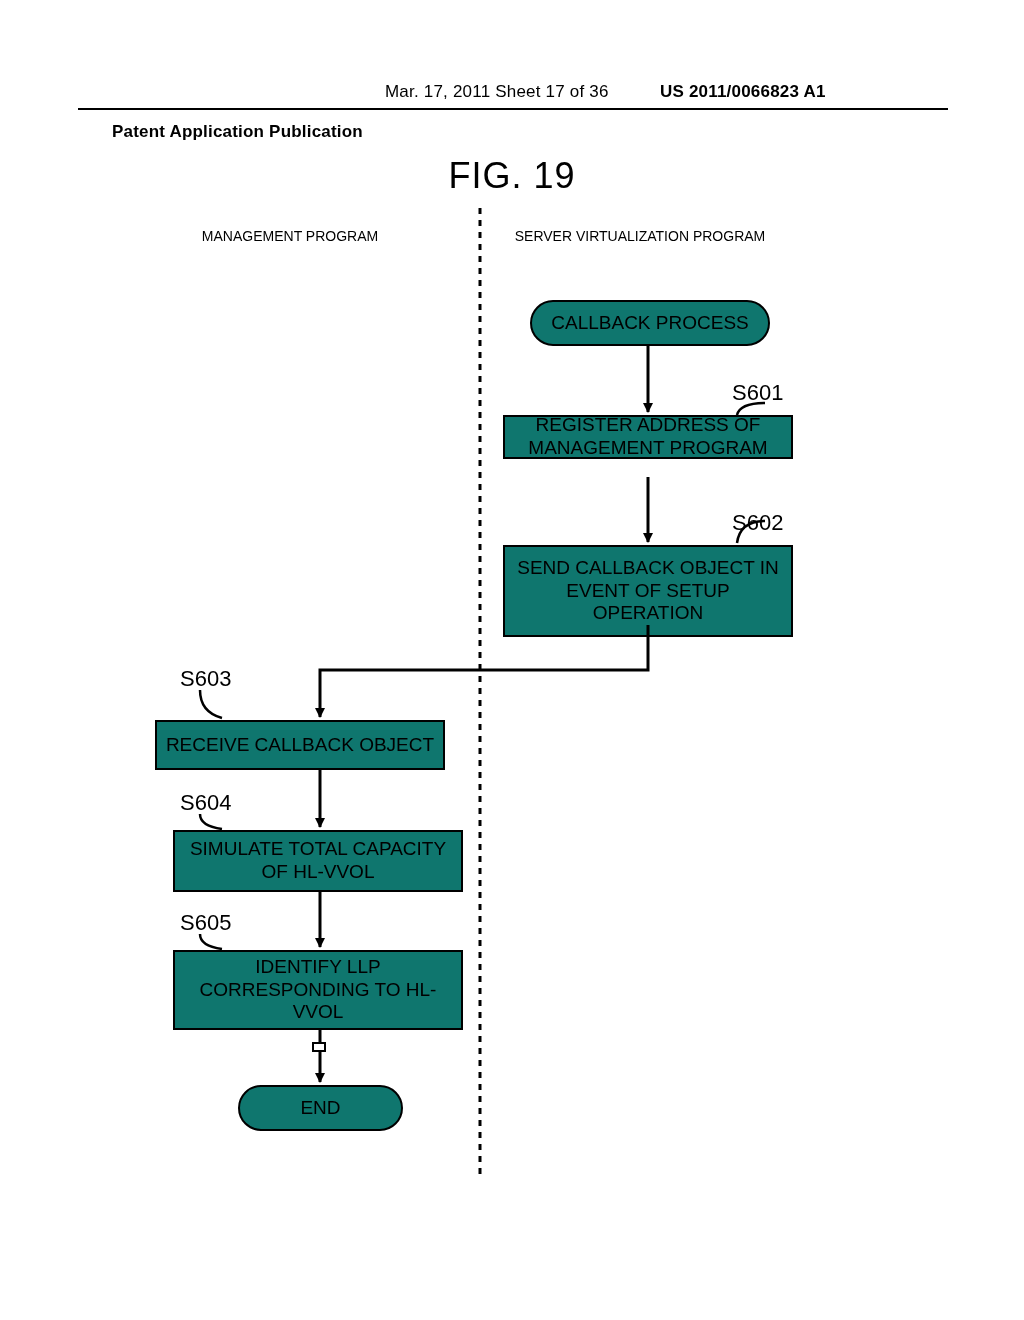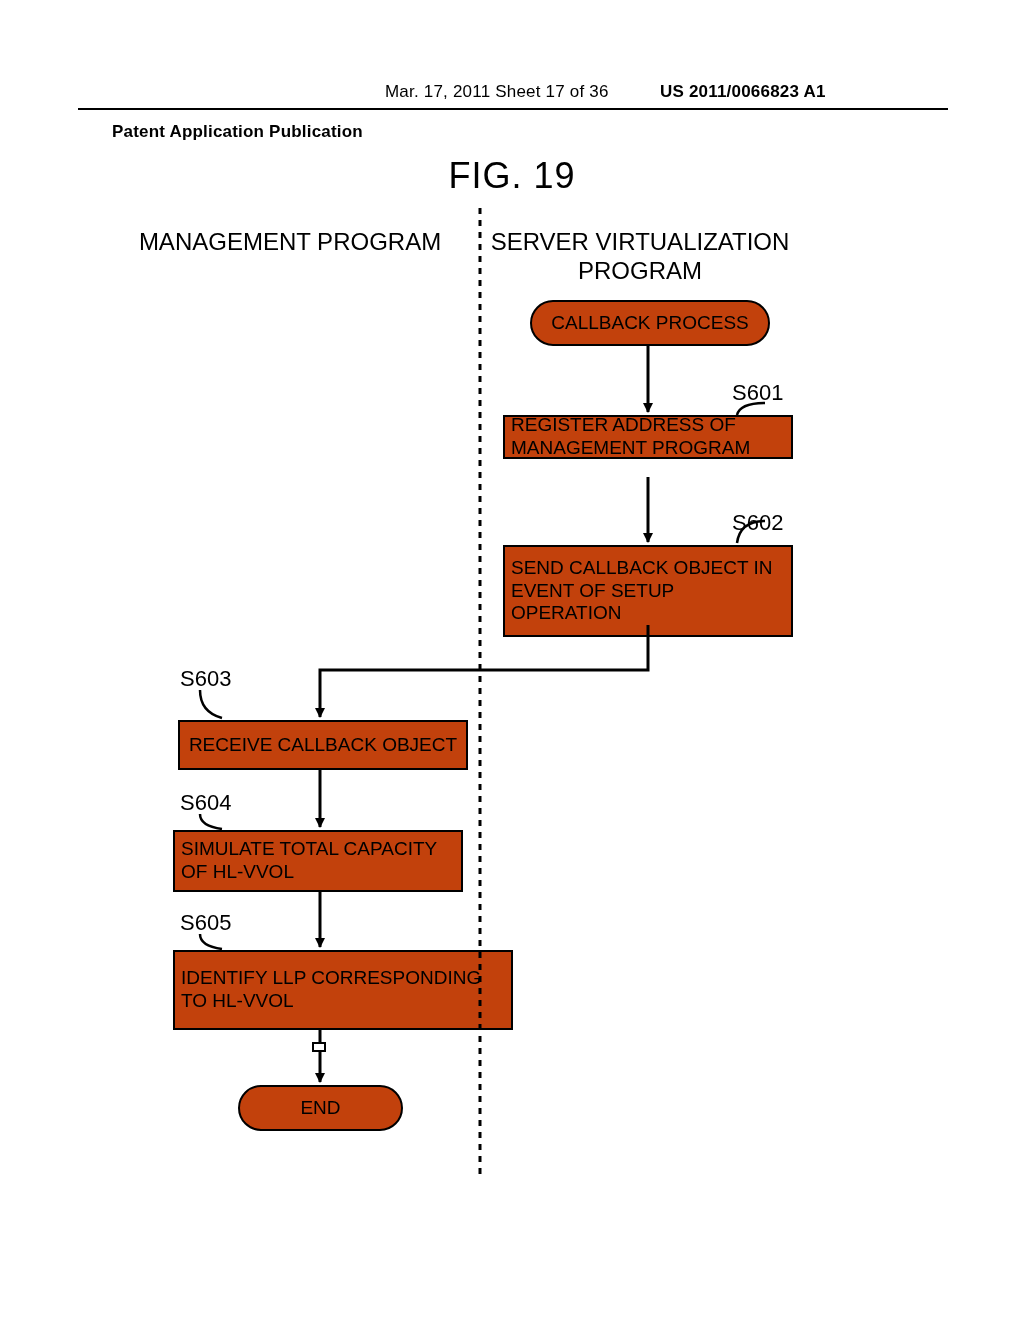--- a/index.html
+++ b/index.html
@@ -36,31 +36,32 @@
     top: 155px;
     left: 0;
     width: 1024px;
     text-align: center;
     font-size: 36px;
     letter-spacing: 1px;
   }
 
   .col-label {
     position: absolute;
-    font-size: 24px;
+    font-size: 14px;
     text-align: center;
     line-height: 1.2;
   }
   .col-label.left  { top: 228px; left: 130px; width: 320px; }
   .col-label.right { top: 228px; left: 480px; width: 320px; }
 
   .terminator, .process {
     position: absolute;
     border: 2.5px solid #000;
-    background: #c2410c;
+    background: #0f766e;
+    text-align: center;
     font-size: 19px;
     display: flex;
     align-items: center;
     justify-content: center;
     line-height: 1.2;
     padding: 8px 6px;
     box-sizing: border-box;
   }
   .terminator { border-radius: 26px; }
 
@@ -92,27 +93,27 @@
 <div class="col-label right">SERVER VIRTUALIZATION PROGRAM</div>
 
 <div class="terminator" style="top:300px; left:530px; width:240px; height:46px;">CALLBACK PROCESS</div>
 
 <div class="process" style="top:415px; left:503px; width:290px; height:44px;">REGISTER ADDRESS OF MANAGEMENT PROGRAM</div>
 <div class="step-label" style="top:380px; left:732px;">S601</div>
 
 <div class="process" style="top:545px; left:503px; width:290px; height:92px;">SEND CALLBACK OBJECT IN EVENT OF SETUP OPERATION</div>
 <div class="step-label" style="top:510px; left:732px;">S602</div>
 
-<div class="process" style="top:720px; left:178px; width:290px; height:50px;">RECEIVE CALLBACK OBJECT</div>
+<div class="process" style="top:720px; left:155px; width:290px; height:50px;">RECEIVE CALLBACK OBJECT</div>
 <div class="step-label" style="top:666px; left:180px;">S603</div>
 
 <div class="process" style="top:830px; left:173px; width:290px; height:62px;">SIMULATE TOTAL CAPACITY OF HL-VVOL</div>
 <div class="step-label" style="top:790px; left:180px;">S604</div>
 
-<div class="process" style="top:950px; left:173px; width:340px; height:80px;">IDENTIFY LLP CORRESPONDING TO HL-VVOL</div>
+<div class="process" style="top:950px; left:173px; width:290px; height:80px;">IDENTIFY LLP CORRESPONDING TO HL-VVOL</div>
 <div class="step-label" style="top:910px; left:180px;">S605</div>
 
 <div class="terminator" style="top:1085px; left:238px; width:165px; height:46px;">END</div>
 
 <svg class="overlay" width="1024" height="1320">
   <defs>
     <marker id="arrow" markerWidth="12" markerHeight="12" refX="9" refY="5" orient="auto" markerUnits="userSpaceOnUse">
       <path d="M0,0 L10,5 L0,10 Z" fill="#000"></path>
     </marker>
   </defs>

